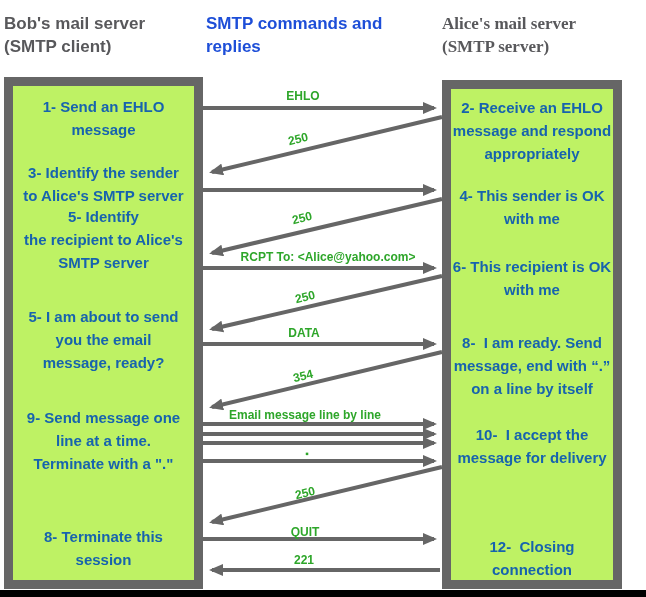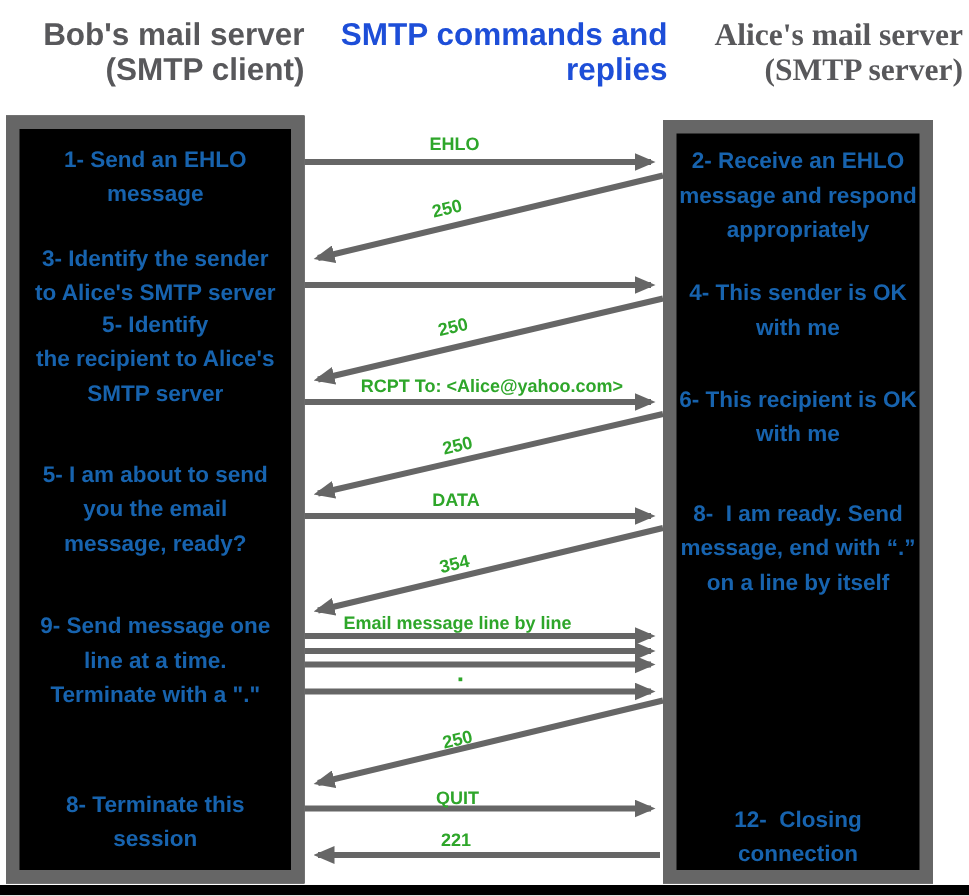--- a/index.html
+++ b/index.html
@@ -7,32 +7,32 @@
     position:relative;
     width:646px;height:597px;
     background:#ffffff;
     overflow:hidden;
     font-family:"Liberation Sans",sans-serif;
     font-weight:bold;
   }
   
   .hdr{
     position:absolute;top:12px;
-    text-align:right;
-    font-size:21px;line-height:23px;
+    text-align:left;
+    font-size:17px;line-height:23px;
     white-space:pre-wrap;
     color:#58585b;
   }
   .hdr.client{left:4px;width:199px;}
   .hdr.commands{left:206px;width:239px;color:#1d4ed8;}
   .hdr.server{left:442px;width:200px;font-family:Liberation Serif, serif;}
   
   .srvbox{
     position:absolute;
-    background:#000000;
+    background:#bef264;
     border:9px solid #666666;
     box-sizing:border-box;
   }
   .srvbox.left{left:4px;top:77px;width:199px;height:512px;}
   .srvbox.right{left:442px;top:80px;width:180px;height:509px;}
   .step{
     position:absolute;left:0;width:100%;
     text-align:center;
     color:#1763ae;
     font-size:15px;line-height:23px;
@@ -90,20 +90,22 @@
     <div class="step" style="top:7px">2- Receive an EHLO
 message and respond
 appropriately</div>
     <div class="step" style="top:95px">4- This sender is OK
 with me</div>
     <div class="step" style="top:166px">6- This recipient is OK
 with me</div>
     <div class="step" style="top:242px">8-  I am ready. Send
 message, end with “.”
 on a line by itself</div>
+    <div class="step" style="top:334px">10-  I accept the
+message for delivery</div>
     <div class="step" style="top:446px">12-  Closing
 connection</div>
   </div>
 
   <svg class="arrows" width="646" height="597" viewBox="0 0 646 597">
     <defs>
       <marker id="ah" markerUnits="userSpaceOnUse" markerWidth="14" markerHeight="12" refX="11" refY="6" orient="auto">
         <path d="M0,0 L14,6 L0,12 z" fill="#666666"></path>
       </marker>
     </defs>

